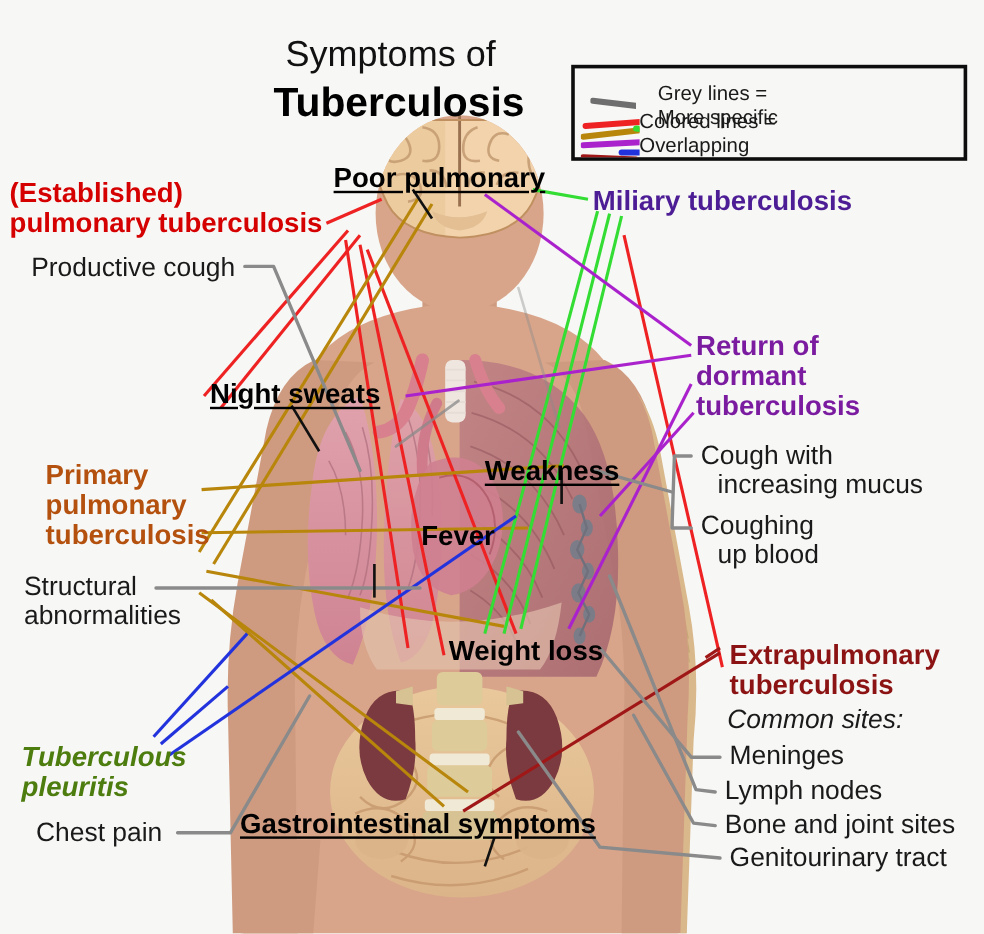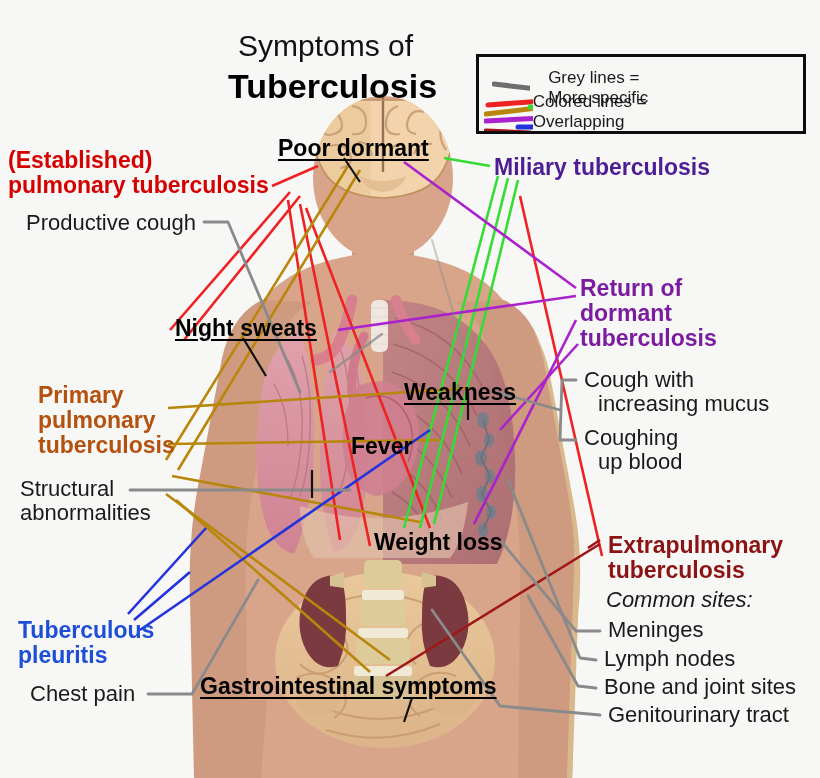--- a/index.html
+++ b/index.html
@@ -315,21 +315,21 @@
     <div>Primary</div>
     <div>pulmonary</div>
     <div>tuberculosis</div>
   </div>
 
   <div class="lbl plain" style="left:20px;top:477px;">
     <div>Structural</div>
     <div>abnormalities</div>
   </div>
 
-  <div class="lbl cat" style="left:18px;top:618px;color:#1d4ed8;">
+  <div class="lbl cat" style="left:18px;top:618px;color:#4d7c0f;font-style:italic;">
     <div>Tuberculous</div>
     <div>pleuritis</div>
   </div>
 
   <div class="lbl plain" style="left:30px;top:682px;">
     <span>Chest pain</span>
   </div>
 
   <div class="lbl cat" style="left:494px;top:155px;color:#4c1d95;">
     <span>Miliary tuberculosis</span>
@@ -367,21 +367,21 @@
     <span>Lymph nodes</span>
   </div>
   <div class="lbl plain" style="left:604px;top:675px;">
     <span>Bone and joint sites</span>
   </div>
   <div class="lbl plain" style="left:608px;top:703px;">
     <span>Genitourinary tract</span>
   </div>
 
   <div class="lbl sym u" style="left:278px;top:136px;">
-    <span>Poor dormant</span>
+    <span>Poor pulmonary</span>
   </div>
 
   <div class="lbl sym u" style="left:175px;top:316px;">
     <span>Night sweats</span>
   </div>
 
   <div class="lbl sym u" style="left:404px;top:380px;">
     <span>Weakness</span>
   </div>
 

